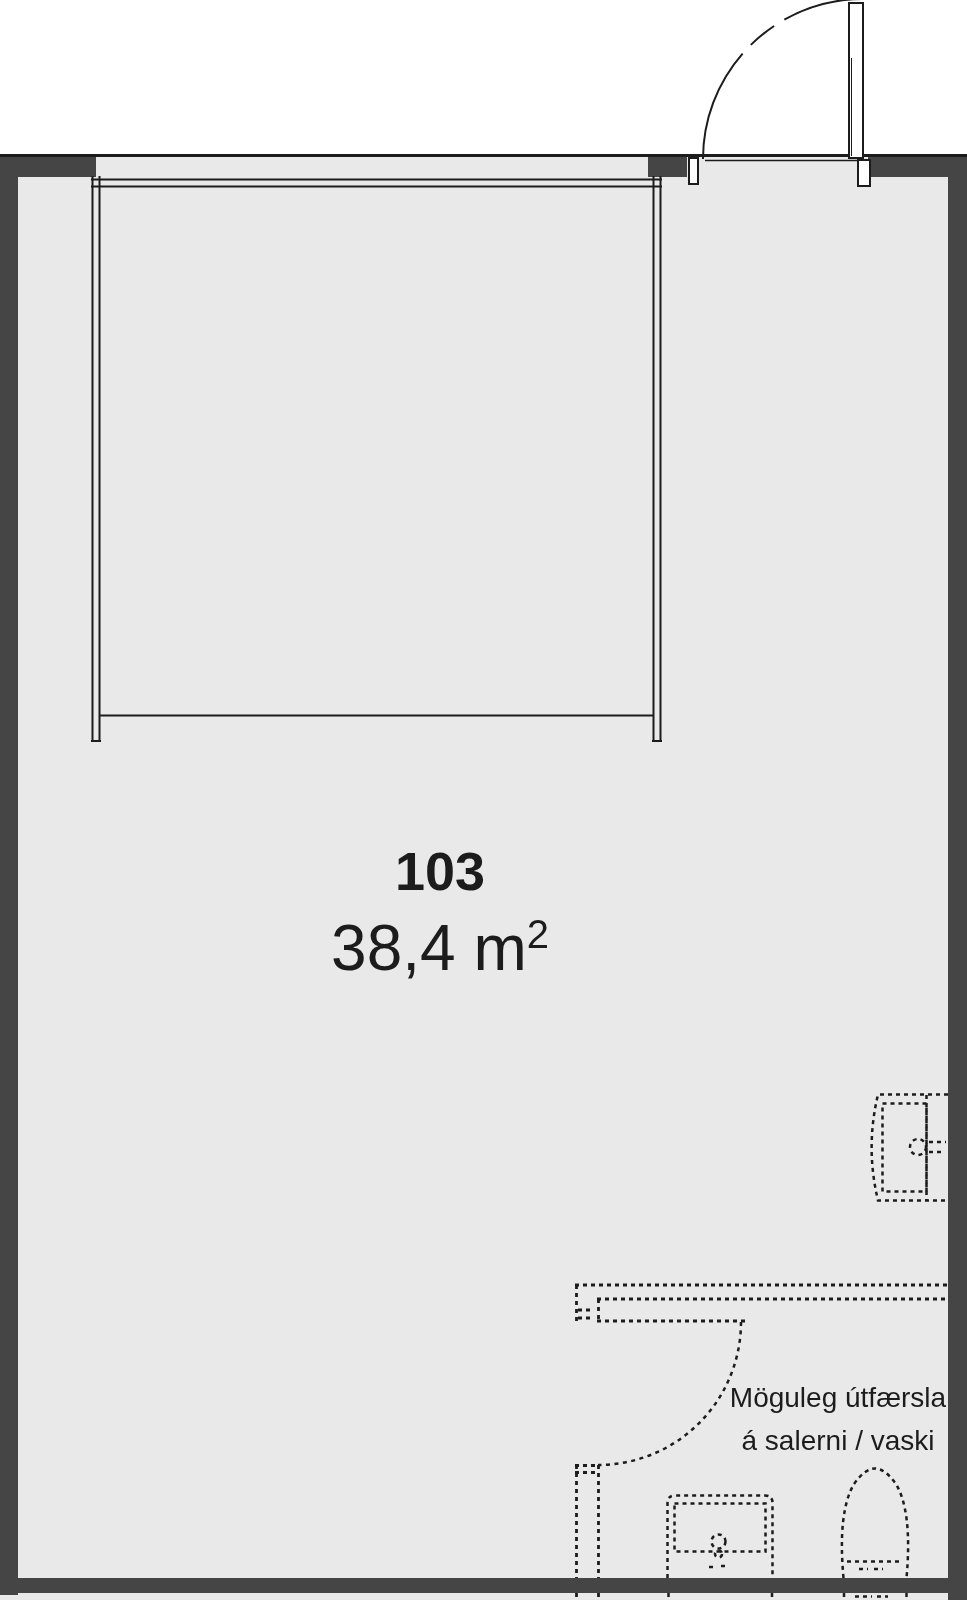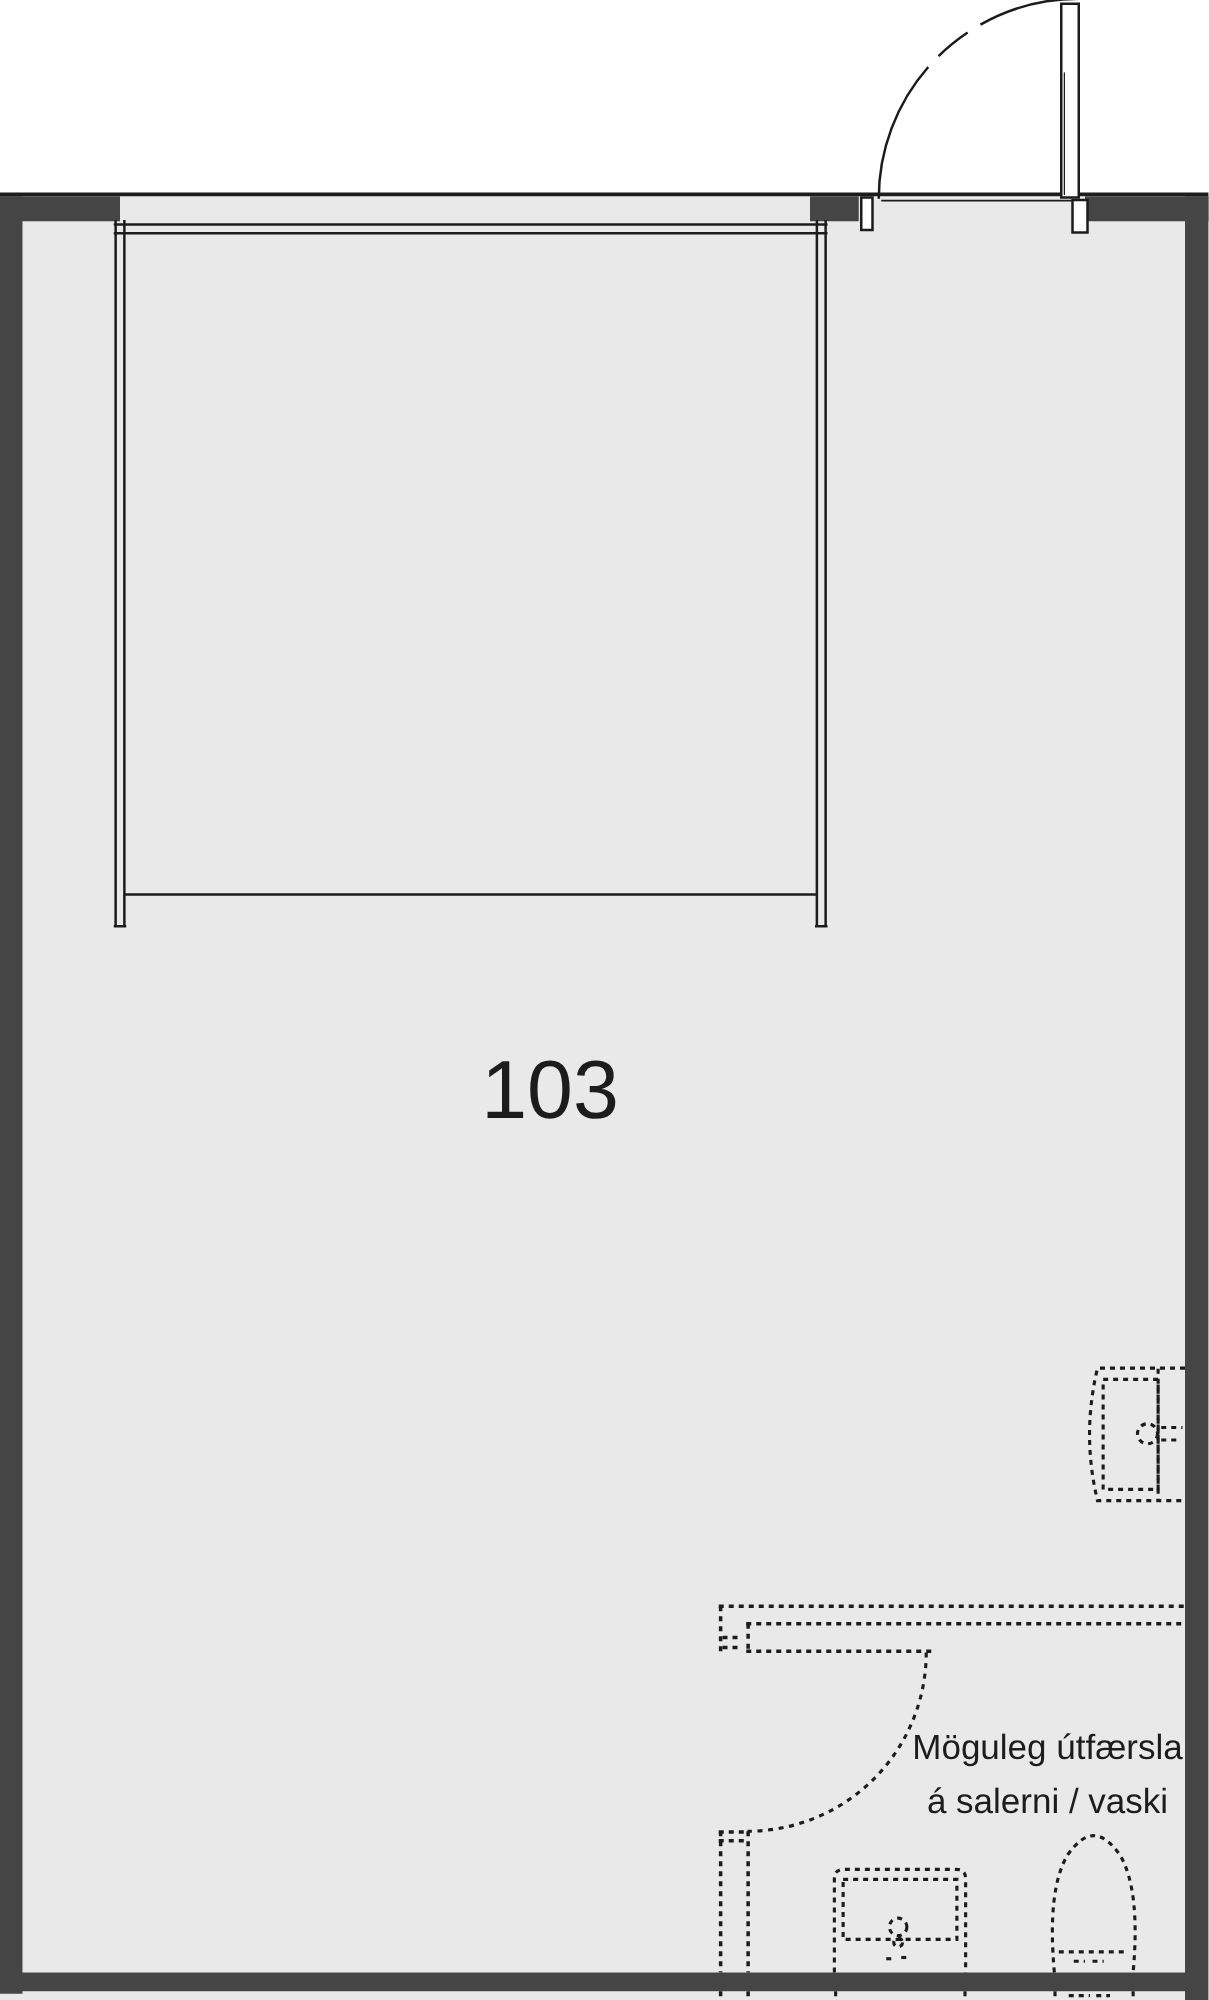--- a/index.html
+++ b/index.html
@@ -19,21 +19,21 @@
   .abs{position:absolute;}
   .wall{background:var(--wall);}
   .floorfill{background:var(--floor);}
   .thinline{background:var(--line);}
   svg.overlay{position:absolute;left:0;top:0;z-index:3;}
   .room-label{
     position:absolute;left:140px;top:833px;width:600px;
     text-align:center;color:var(--line);z-index:4;
     line-height:77px;font-size:64px;
   }
-  .room-label .num{font-weight:400;font-size:66px;}
+  .room-label .num{font-weight:700;font-size:54px;}
   .room-label sup{font-size:40px;vertical-align:super;line-height:0;}
   .note-label{
     position:absolute;left:688px;top:1376px;width:300px;
     text-align:center;color:var(--line);z-index:4;
     font-size:28px;line-height:43px;
   }
 </style>
 </head>
 <body>
 
@@ -119,20 +119,21 @@
       <line x1="874" y1="1569" x2="883" y2="1569"></line>
       <line x1="844" y1="1593" x2="844" y2="1600"></line>
       <line x1="906.5" y1="1593" x2="906.5" y2="1600"></line>
       <line x1="855" y1="1596.5" x2="872" y2="1596.5"></line>
       <line x1="877" y1="1596.5" x2="888" y2="1596.5"></line>
     </g>
   </svg>
 
   <div class="room-label">
     <div class="num">103</div>
+    <div><span>38,4 m</span><sup>2</sup></div>
   </div>
 
   <div class="note-label">
     <div>Möguleg útfærsla</div>
     <div>á salerni / vaski</div>
   </div>
 
 </div>
 
 </body></html>

